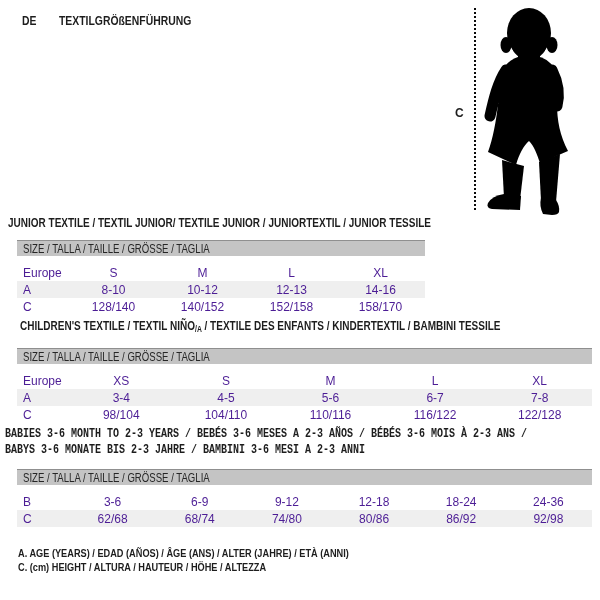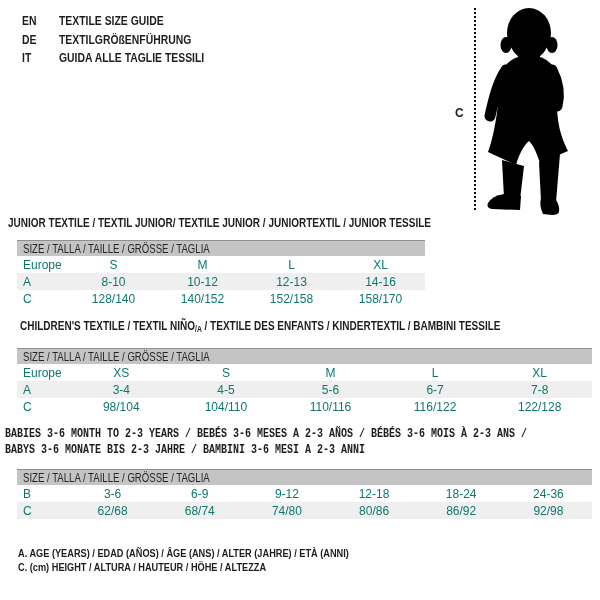--- a/index.html
+++ b/index.html
@@ -32,42 +32,34 @@
   .subscript{font-size:0.68em;vertical-align:-0.28em;}
   
   .table-wrap{position:absolute;left:17px;}
   .wrap-junior{top:240px;width:408px;}
   .wrap-children{top:348px;width:575px;}
   .wrap-babies{top:469px;width:575px;}
   .size-bar{
     height:15px;border-top:1px solid var(--bar-border);background:var(--bar-gray);
     display:flex;align-items:center;padding-left:6px;font-size:12px;color:#262626;
   }
-  table.size-table{width:100%;border-collapse:collapse;table-layout:fixed;font-size:12px;color:#0f766e;}
+  table.size-table{width:100%;border-collapse:collapse;table-layout:fixed;font-size:12px;color:#4c1d95;margin-top:8px;}
   table.size-table td{height:17px;padding:0;text-align:center;white-space:nowrap;overflow:hidden;vertical-align:middle;}
   table.size-table td:first-child{text-align:left;padding-left:6px;}
   table.size-table tr.shaded{background:var(--row-shade);}
   
   .footnotes{position:absolute;left:18px;top:538px;font-weight:bold;font-size:11.5px;line-height:14px;margin-top:8px;}
 </style>
 </head>
 <body>
 
 <div class="lang-block">
   <div class="lang-row">
-    <span class="lang-code"><span class="cond">EN</span></span>
-    <span class="cond">TEXTILE SIZE GUIDE</span>
-  </div>
-  <div class="lang-row">
     <span class="lang-code"><span class="cond">DE</span></span>
     <span class="cond">TEXTILGRÖßENFÜHRUNG</span>
-  </div>
-  <div class="lang-row">
-    <span class="lang-code"><span class="cond">IT</span></span>
-    <span class="cond">GUIDA ALLE TAGLIE TESSILI</span>
   </div>
 </div>
 
 <div class="dotted-line"></div>
 <div class="c-label">C</div>
 <svg class="baby-svg" viewBox="0 0 112 212" xmlns="http://www.w3.org/2000/svg">
   <g fill="#000000" stroke="none">
     <ellipse cx="45" cy="29" rx="22" ry="25"></ellipse>
     <ellipse cx="22" cy="41" rx="5.5" ry="8"></ellipse>
     <ellipse cx="68" cy="41" rx="5.5" ry="8"></ellipse>

